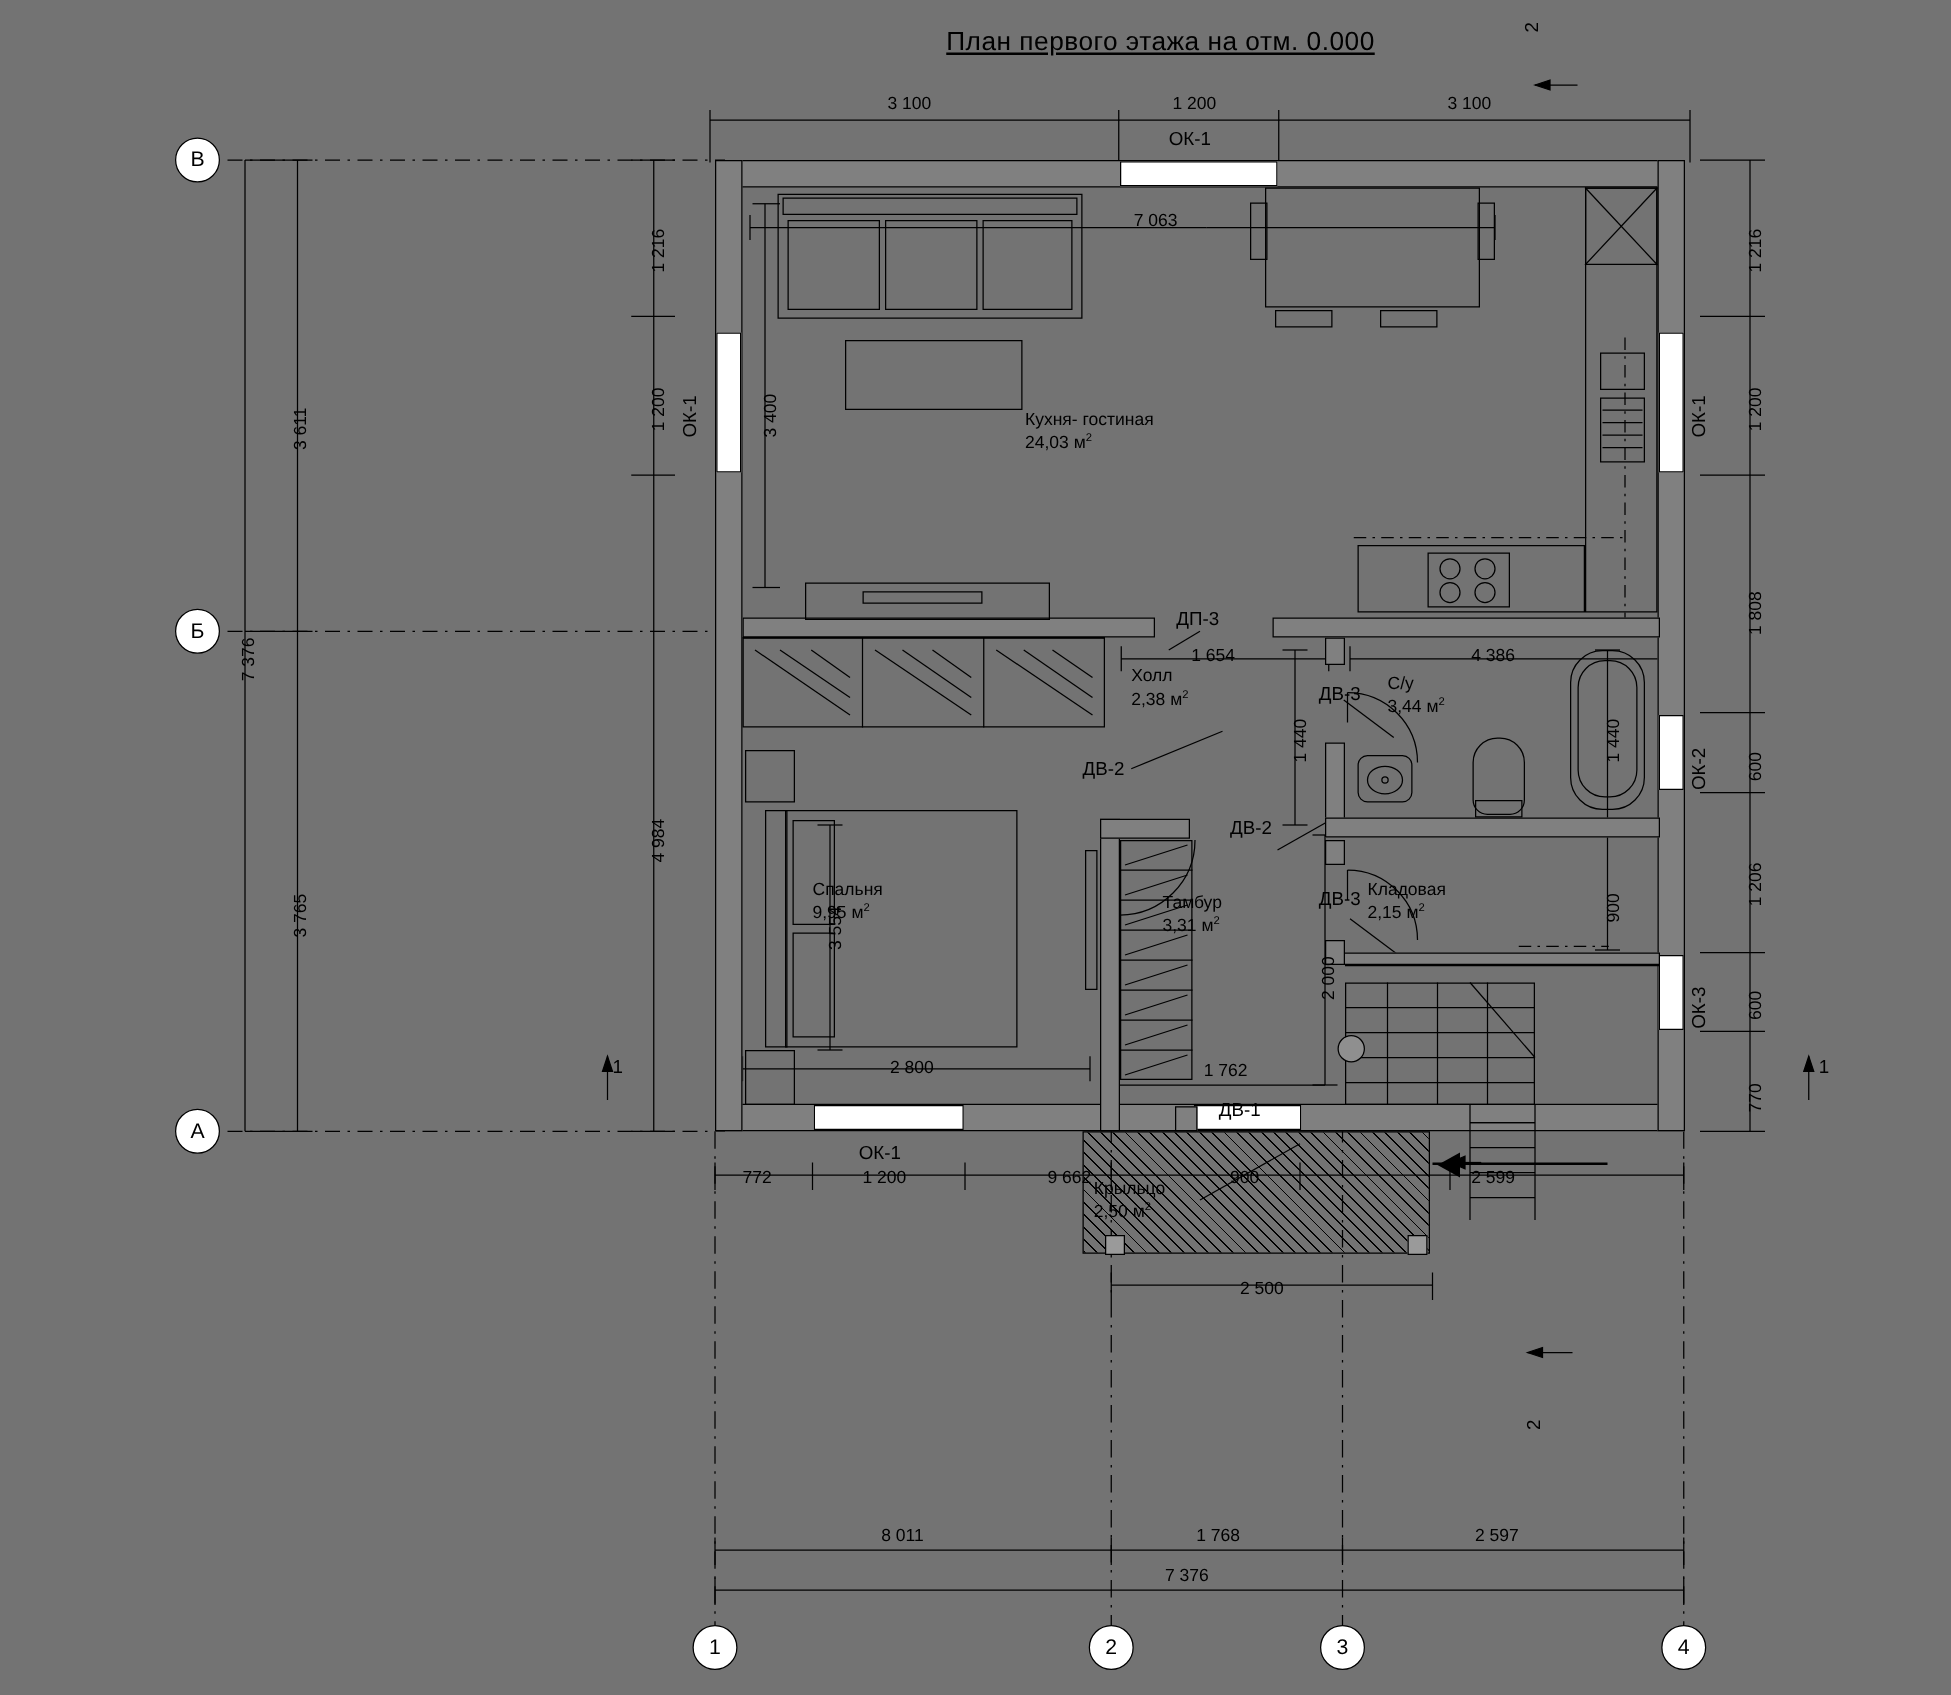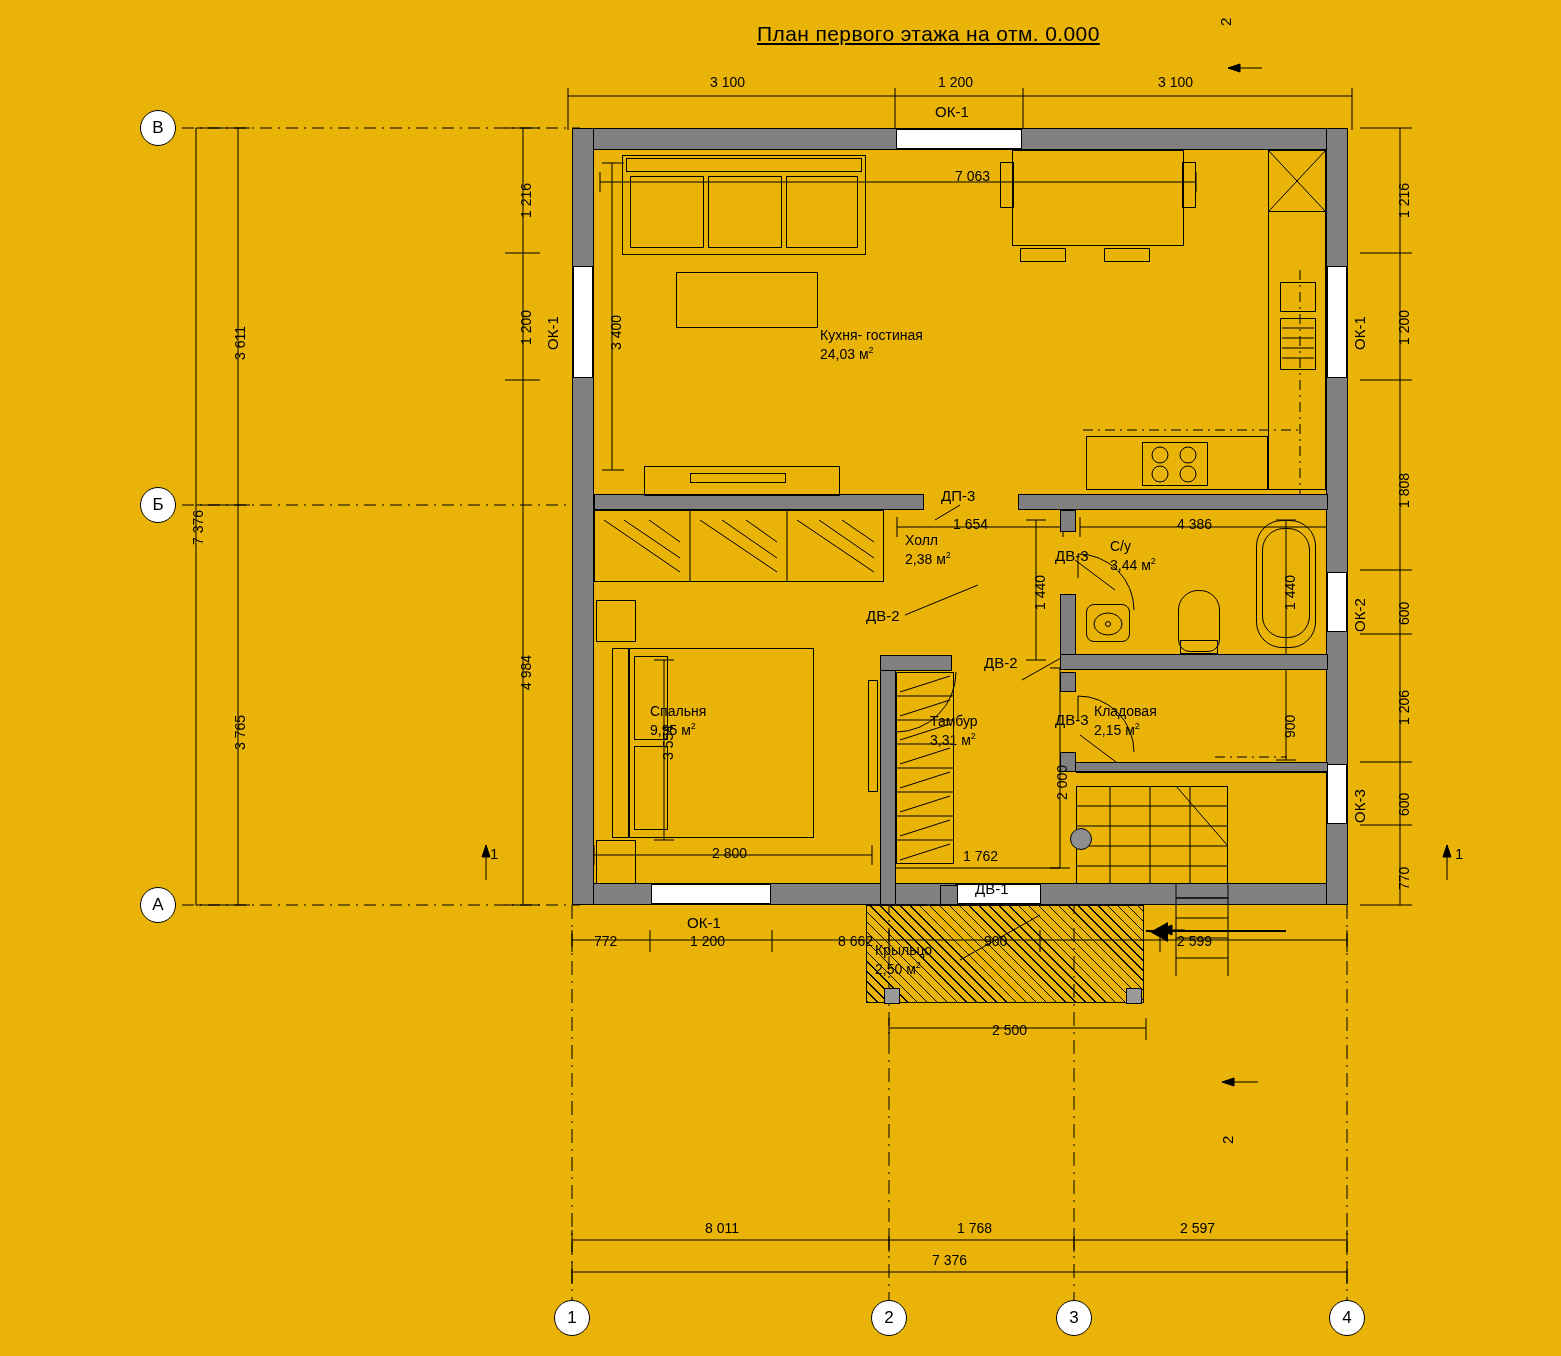--- a/index.html
+++ b/index.html
@@ -1,17 +1,17 @@
 <!DOCTYPE html>
 <html><head>
 <meta charset="utf-8">
 <style>
   html,body{margin:0;padding:0;background:#ffffff;}
   body{font-family:"Liberation Sans",sans-serif;color:#000;}
-  #sheet{position:relative;width:1561px;height:1356px;overflow:hidden;background:#eab308;}
+  #sheet{position:relative;width:1561px;height:1356px;overflow:hidden;background:#737373;}
   .t{position:absolute;white-space:nowrap;font-size:15px;line-height:1;}
   .vert{transform-origin:0 0;transform:rotate(-90deg);}
   .title{position:absolute;font-size:21px;letter-spacing:.4px;text-decoration:underline;white-space:nowrap;}
   .ln{position:absolute;background:#000;}
   .h{height:1px;}
   .h2{height:2px;}
   .wall{position:absolute;background:#808080;border:1px solid #000;box-sizing:border-box;}
   .white{position:absolute;background:#fff;border:1px solid #000;box-sizing:border-box;}
   .openbox{position:absolute;border:1px solid #000;box-sizing:border-box;background:transparent;}
   .circ{position:absolute;border:1.5px solid #000;border-radius:50%;box-sizing:border-box;display:flex;align-items:center;justify-content:center;font-size:17px;background:#fff;}
@@ -404,32 +404,32 @@
   <div class="dimtxt vert" style="left:1396px;top:218px;">1 216</div>
   <div class="dimtxt vert" style="left:1396px;top:345px;">1 200</div>
   <div class="dimtxt vert" style="left:1396px;top:508px;">1 808</div>
   <div class="dimtxt vert" style="left:1396px;top:625px;">600</div>
   <div class="dimtxt vert" style="left:1396px;top:725px;">1 206</div>
   <div class="dimtxt vert" style="left:1396px;top:816px;">600</div>
   <div class="dimtxt vert" style="left:1396px;top:890px;">770</div>
 
   <div class="dimtxt" style="left:594px;top:933px;">772</div>
   <div class="dimtxt" style="left:690px;top:933px;">1 200</div>
-  <div class="dimtxt" style="left:838px;top:933px;">8 662</div>
+  <div class="dimtxt" style="left:838px;top:933px;">9 662</div>
   <div class="dimtxt" style="left:984px;top:933px;">900</div>
   <div class="dimtxt" style="left:1177px;top:933px;">2 599</div>
 
   <div class="dimtxt" style="left:992px;top:1022px;">2 500</div>
 
   <div class="dimtxt" style="left:705px;top:1220px;">8 011</div>
   <div class="dimtxt" style="left:957px;top:1220px;">1 768</div>
   <div class="dimtxt" style="left:1180px;top:1220px;">2 597</div>
   <div class="dimtxt" style="left:932px;top:1252px;">7 376</div>
 
-  <div class="dimtxt" style="left:907px;top:168px;margin-left:48px;">7 063</div>
+  <div class="dimtxt" style="left:907px;top:168px;">7 063</div>
   <div class="dimtxt vert" style="left:608px;top:350px;">3 400</div>
   <div class="dimtxt" style="left:953px;top:516px;">1 654</div>
   <div class="dimtxt" style="left:1177px;top:516px;">4 386</div>
   <div class="dimtxt vert" style="left:1032px;top:610px;">1 440</div>
   <div class="dimtxt vert" style="left:1282px;top:610px;">1 440</div>
   <div class="dimtxt vert" style="left:1282px;top:738px;">900</div>
   <div class="dimtxt vert" style="left:1054px;top:800px;">2 000</div>
   <div class="dimtxt vert" style="left:660px;top:760px;">3 554</div>
   <div class="dimtxt" style="left:712px;top:845px;">2 800</div>
   <div class="dimtxt" style="left:963px;top:848px;">1 762</div>

